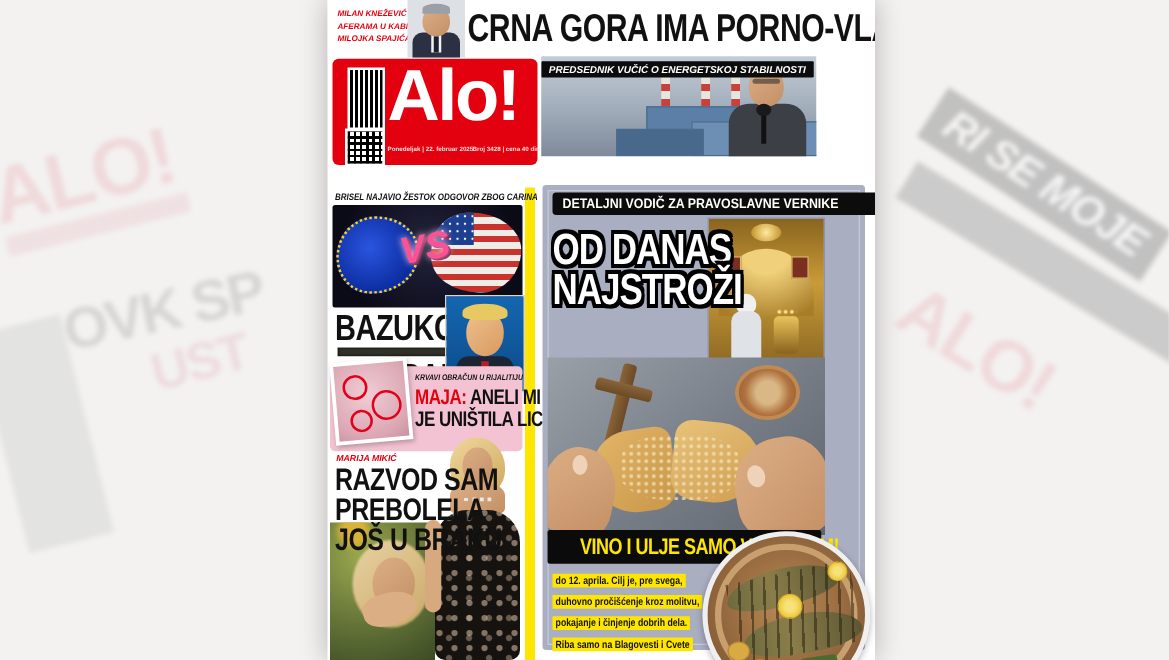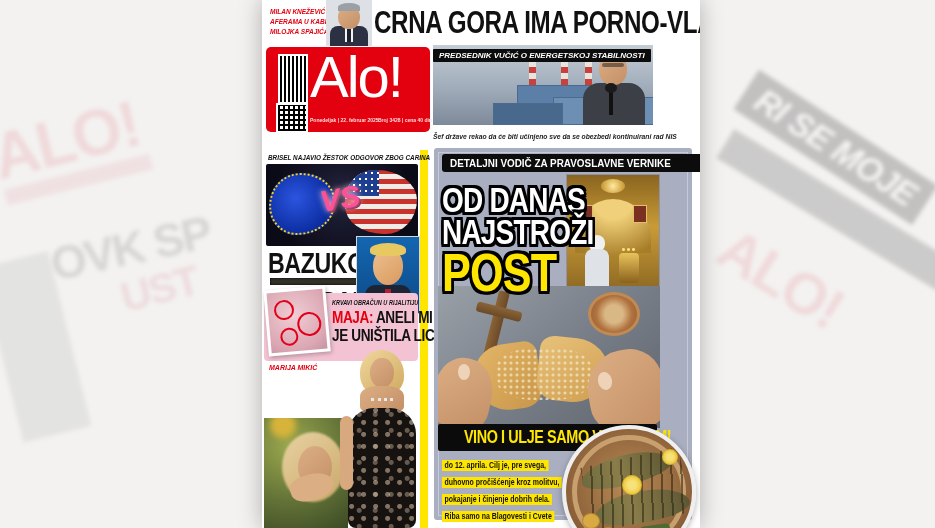--- a/index.html
+++ b/index.html
@@ -17,21 +17,21 @@
   
   .page{left:262px;top:0;width:438px;height:528px;background:#fff;box-shadow:0 0 22px rgba(0,0,0,.28);overflow:hidden;}
   .kicker-red{color:#e3000f;font-weight:bold;font-style:italic;font-size:6.5px;line-height:1.55;text-transform:uppercase;}
   
   .logo-box{left:4px;top:47px;width:164px;height:85px;background:#e3000f;border-radius:5px;}
   .barcode{left:12px;top:7px;width:26px;height:46px;background:#fff;padding:2px;}
   .barcode-inner{width:100%;height:100%;background:repeating-linear-gradient(90deg,#000 0 2px,#fff 2px 4px);}
   .qr{left:10px;top:56px;width:28px;height:26px;background:#fff;
       background-image:repeating-linear-gradient(0deg,#000 0 2px,transparent 2px 5px),repeating-linear-gradient(90deg,#000 0 2px,transparent 2px 5px);
       background-size:100% 100%;border:2px solid #fff;}
-  .logo-word{left:44px;top:-4px;font-size:58px;font-weight:normal;color:#fff;letter-spacing:-2px;}
+  .logo-word{left:44px;top:-4px;font-size:58px;font-weight:bold;color:#fff;letter-spacing:-2px;}
   .logo-small{color:#ffd9d9;font-size:5px;font-weight:bold;white-space:nowrap;}
   
   .vucic-box{left:171px;top:45px;width:257px;height:96px;background:#fff;}
   .vucic-photo{left:0;top:0;width:220px;height:80px;background:linear-gradient(180deg,#c3cdd6 0%,#9fabb9 55%,#7e8a99 100%);overflow:hidden;}
   .chimney{width:7px;background:repeating-linear-gradient(0deg,#c9413a 0 6px,#e8e4de 6px 12px);}
   .indblock{background:#5b7fa6;box-shadow:inset 0 0 0 1px #4a6b8f;}
   .banner-black{background:#0c0c0c;color:#fff;font-weight:bold;font-style:italic;font-size:8px;padding:2px 6px;white-space:nowrap;border-radius:1px;}
   .vucic-man{right:2px;top:4px;width:78px;height:76px;}
   .caption-italic{font-style:italic;font-size:7.5px;color:#1c1c1c;font-weight:bold;}
   
@@ -139,23 +139,20 @@
         <div class="abs skin" style="left:26px;top:4px;width:28px;height:32px;border-radius:50% 50% 45% 45%;"></div>
         <div class="abs" style="left:26px;top:2px;width:28px;height:9px;background:#8d9196;border-radius:50% 50% 0 0;"></div>
         <div class="abs" style="left:29px;top:14px;width:22px;height:4px;background:rgba(40,40,40,.55);border-radius:2px;"></div>
         <div class="abs" style="left:36px;top:40px;width:4px;height:26px;background:#111;"></div>
         <div class="abs" style="left:32px;top:34px;width:12px;height:10px;background:#1a1a1a;border-radius:50%;"></div>
       </div>
       <div class="abs banner-black" style="left:0px;top:4px;">
         <span>PREDSEDNIK VUČIĆ O ENERGETSKOJ STABILNOSTI</span>
       </div>
     </div>
-    <div class="abs" style="left:0;bottom:0;width:257px;height:16px;background:#fff;">
-      <span class="cond sx90 caption-italic" style="margin-top:3px;">Šef države rekao da će biti učinjeno sve da se obezbedi kontinuirani rad NIS</span>
-    </div>
   </div>
 
   <div class="abs yellow-stripe"></div>
 
   <div class="abs kicker-black" style="left:6px;top:153px;font-size:7.5px;">
     <span class="cond sx85" style="font-style:italic;">BRISEL NAJAVIO ŽESTOK ODGOVOR ZBOG CARINA</span>
   </div>
   <div class="abs euvs">
     <div class="abs eu-blob"></div>
     <div class="abs us-blob">
@@ -194,20 +191,25 @@
         <span class="hl">ANELI MI</span>
       </span>
     </div>
     <div class="abs" style="left:68px;top:33px;">
       <span class="cond sx80 hl" style="font-size:17px;">JE UNIŠTILA LICE</span>
     </div>
   </div>
 
   <div class="abs kicker-red" style="left:7px;top:363px;font-size:7px;">
     <span>MARIJA MIKIĆ</span>
+  </div>
+  <div class="abs" style="left:6px;top:372px;line-height:.96;z-index:6;">
+    <div><span class="cond sx80 hl" style="font-size:25px;">RAZVOD SAM</span></div>
+    <div><span class="cond sx80 hl" style="font-size:25px;">PREBOLELA</span></div>
+    <div><span class="cond sx80 hl" style="font-size:25px;">JOŠ U BRAKU</span></div>
   </div>
 
   <div class="abs crying">
     <div class="blob" style="left:6px;top:-6px;width:26px;height:26px;background:#d8b33a;filter:blur(3px);"></div>
     <div class="blob" style="left:18px;top:14px;width:62px;height:70px;background:linear-gradient(140deg,#e8d2a2,#c9a868);filter:blur(1px);"></div>
     <div class="blob skin" style="left:34px;top:28px;width:34px;height:42px;"></div>
     <div class="blob skin" style="left:26px;top:56px;width:44px;height:26px;border-radius:40% 60% 50% 50%;transform:rotate(-18deg);background:#dcae84;"></div>
   </div>
 
   <div class="abs lace-woman">
@@ -251,21 +253,20 @@
       <div class="abs" style="left:160px;top:86px;width:14px;height:18px;background:#eed3b8;border-radius:50%;transform:rotate(-16deg);"></div>
     </div>
 
     <div class="abs post-banner banner-black" style="font-style:normal;font-size:11px;border-radius:3px;padding:3px 8px;">
       <span class="cond sx90" style="letter-spacing:0;">DETALJNI VODIČ ZA PRAVOSLAVNE VERNIKE</span>
     </div>
 
     <div class="abs post-headline">
       <div><span class="cond sx80 post-line ob">OD DANAS</span></div>
       <div><span class="cond sx80 post-line ob">NAJSTROŽI</span></div>
-      <div><span class="cond sx80 post-word ob">POST</span></div>
     </div>
 
     <div class="abs vino-banner">
       <span class="cond sx80 vino-text" style="transform-origin:50% 50%;">VINO I ULJE SAMO VIKENDOM!</span>
     </div>
 
     <div class="abs body-lines">
       <span class="body-line"><span>do 12. aprila. Cilj je, pre svega,</span></span>
       <span class="body-line"><span>duhovno pročišćenje kroz molitvu,</span></span>
       <span class="body-line"><span>pokajanje i činjenje dobrih dela.</span></span>

